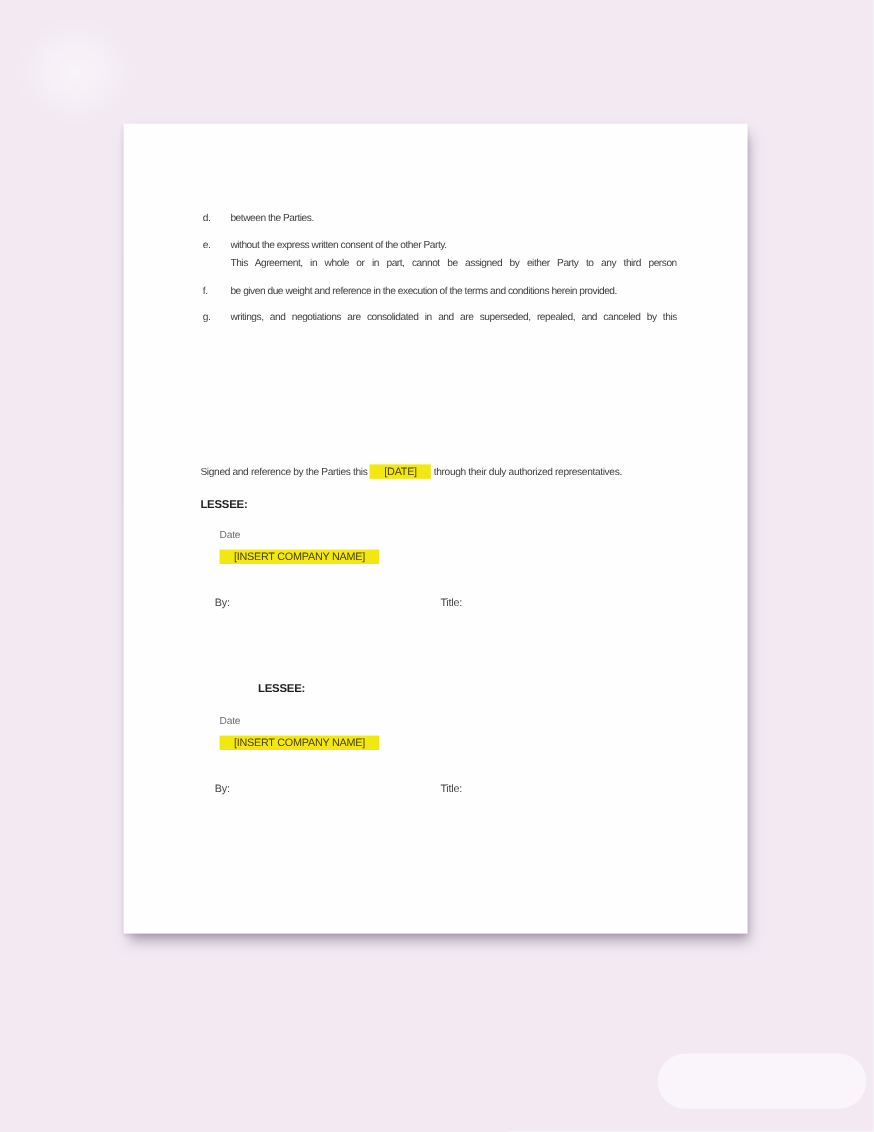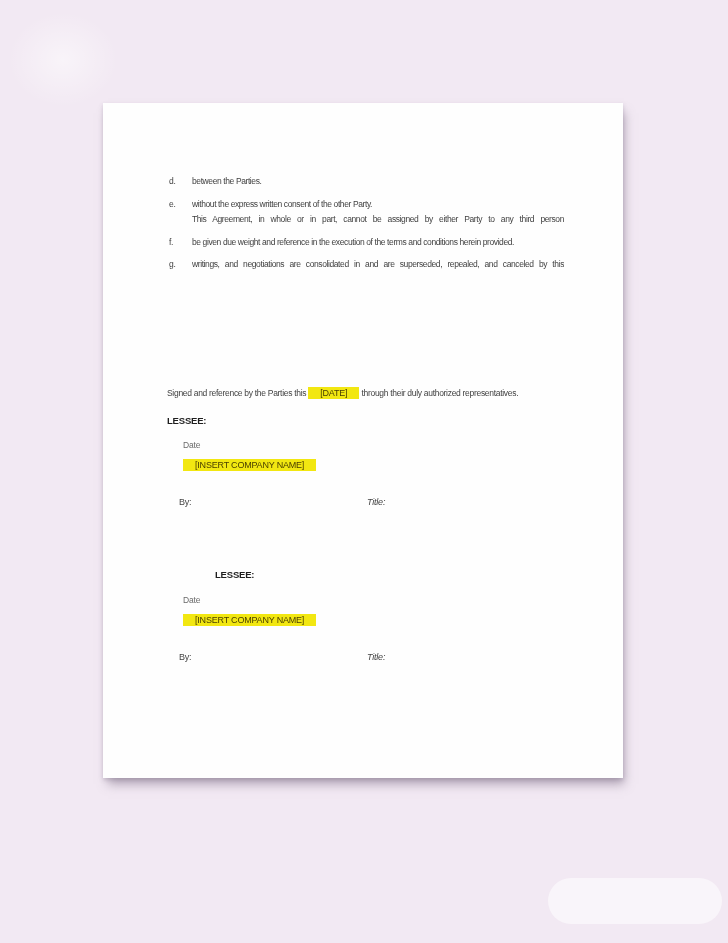--- a/index.html
+++ b/index.html
@@ -112,21 +112,20 @@
     left: 76px;
     width: 300px;
     font-size: 9px;
     letter-spacing: -0.2px;
     color: #444444;
   }
   .title-label {
     position: absolute;
     left: 188px;
     top: 0;
-    font-style: italic;
   }
   .lessor-heading { top: 312px; }
   .lessor-date { top: 337px; }
   .lessor-company { top: 351px; }
   .lessor-bytitle { top: 394px; }
   .lessee-heading { top: 466px; margin-left: 48px; }
   .lessee-date { top: 492px; }
   .lessee-company { top: 506px; }
   .lessee-bytitle { top: 549px; }
   .watermark-pill {

